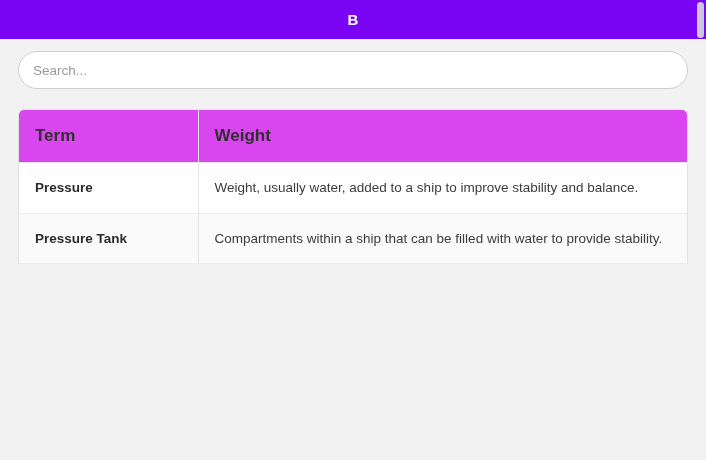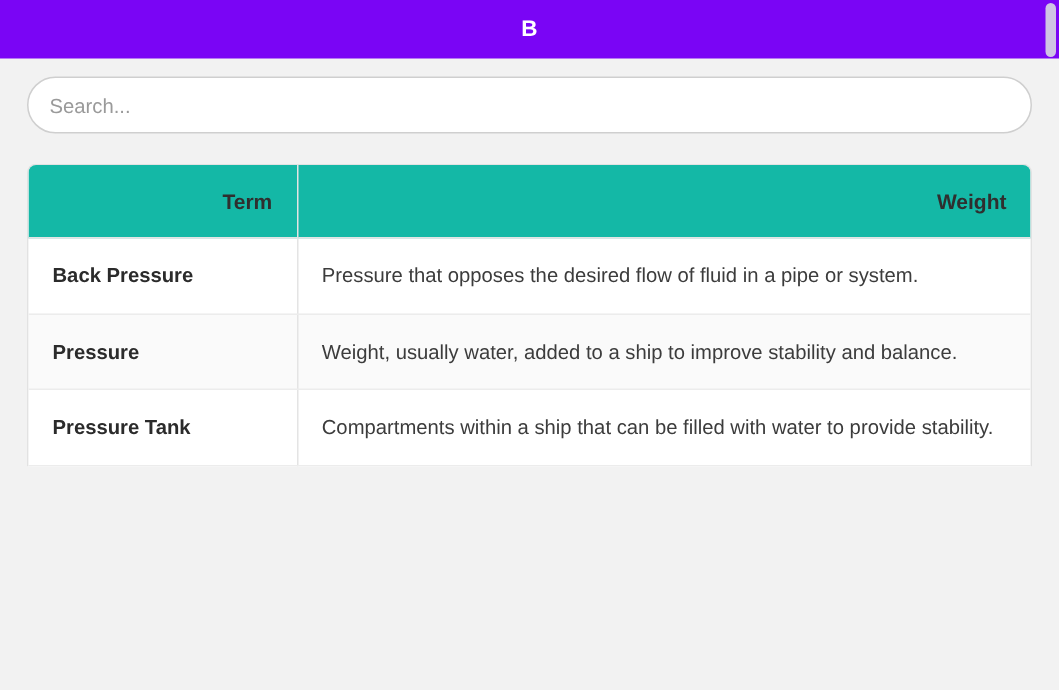--- a/index.html
+++ b/index.html
@@ -80,23 +80,23 @@
     overflow: hidden;
     width: 670px;
     box-sizing: border-box;
   }
   table.glossary {
     border-collapse: collapse;
     width: 100%;
     table-layout: fixed;
   }
   table.glossary th {
-    background: #14b8a6;
-    text-align: right;
-    font-size: 14px;
+    background: #d946ef;
+    text-align: left;
+    font-size: 17px;
     font-weight: bold;
     color: #2f2f2f;
     padding: 16px 16px;
     border-bottom: 1px solid #e4e4e4;
     border-right: 1px solid #e4e4e4;
     box-sizing: border-box;
   }
   table.glossary th:last-child { border-right: none; }
   table.glossary td {
     padding: 15px 16px;
@@ -158,24 +158,20 @@
           <col class="col-meaning">
         </colgroup>
         <thead>
           <tr>
             <th>Term</th>
             <th>Weight</th>
           </tr>
         </thead>
         <tbody>
           <tr>
-            <td class="term">Back Pressure</td>
-            <td class="meaning">Pressure that opposes the desired flow of fluid in a pipe or system.</td>
-          </tr>
-          <tr>
             <td class="term">Pressure</td>
             <td class="meaning">Weight, usually water, added to a ship to improve stability and balance.</td>
           </tr>
           <tr>
             <td class="term">Pressure Tank</td>
             <td class="meaning">Compartments within a ship that can be filled with water to provide stability.</td>
           </tr>
         </tbody>
       </table>
     </div>

